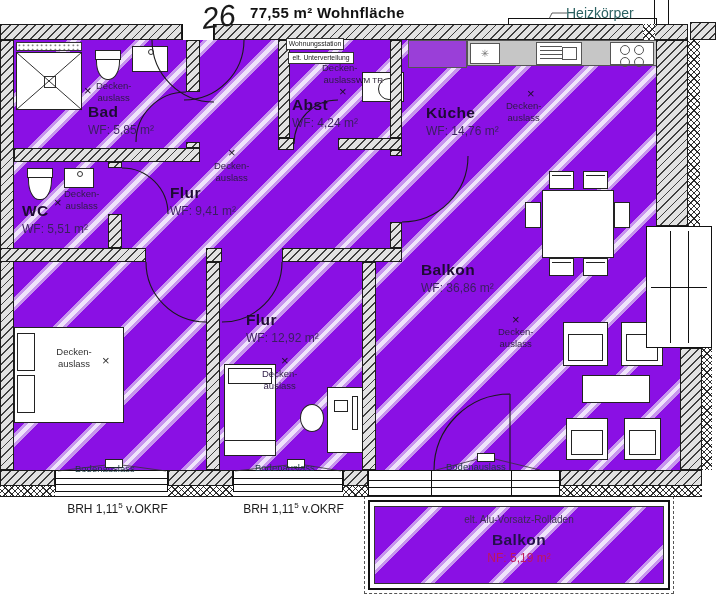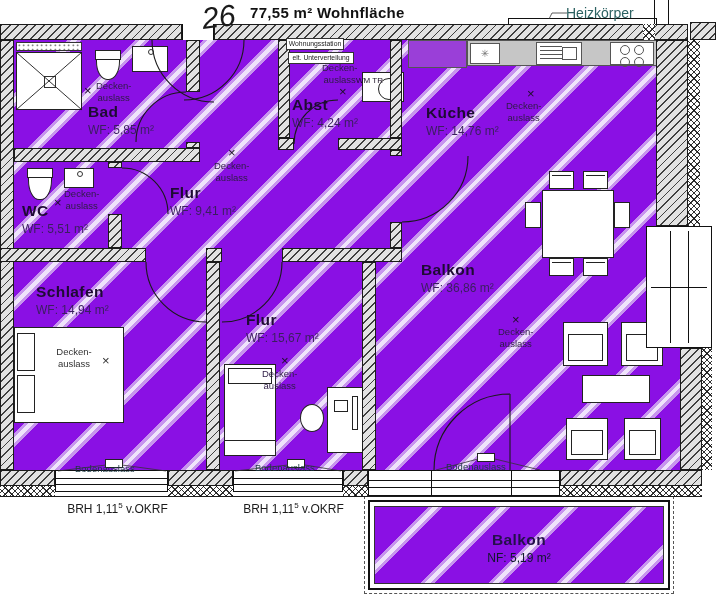--- a/index.html
+++ b/index.html
@@ -215,31 +215,27 @@
     <div class="rarea">WF: 4,24 m²</div>
   </div>
   <div class="abs rlabel" style="left:426px;top:104px">
     <div class="rname">Küche</div>
     <div class="rarea">WF: 14,76 m²</div>
   </div>
   <div class="abs rlabel" style="left:421px;top:261px">
     <div class="rname">Balkon</div>
     <div class="rarea">WF: 36,86 m²</div>
   </div>
-  <div class="abs rlabel" style="left:36px;top:283px">
-    <div class="rname">Schlafen</div>
-    <div class="rarea">WF: 14,94 m²</div>
-  </div>
   <div class="abs rlabel" style="left:246px;top:311px">
     <div class="rname">Flur</div>
-    <div class="rarea">WF: 15,67 m²</div>
+    <div class="rarea">WF: 12,92 m²</div>
   </div>
   <div class="abs rlabel" style="left:368px;top:531px;width:302px;text-align:center">
     <div class="rname" style="color:#24104a">Balkon</div>
-    <div class="rarea" style="color:#0f172a">NF: 5,19 m²</div>
+    <div class="rarea" style="color:#be185d">NF: 5,19 m²</div>
   </div>
 
   <div class="abs co" style="left:96px;top:80px">
       <span style="display:block">Decken-</span>
       <span style="display:block">auslass</span>
     </div>
   <div class="abs mark" style="left:84px;top:84px">×</div>
   <div class="abs co" style="left:64px;top:188px">
       <span style="display:block">Decken-</span>
       <span style="display:block">auslass</span>
@@ -278,14 +274,15 @@
 
   <div class="abs small" style="left:75px;top:463px;color:#1d3a44">Bodenauslass</div>
   <div class="abs small" style="left:255px;top:462px;color:#1d3a44">Bodenauslass</div>
   <div class="abs small" style="left:446px;top:461px;color:#1d3a44">Bodenauslass</div>
 
   <div class="abs station" style="left:286px;top:38px;width:58px;height:12px">Wohnungsstation</div>
   <div class="abs station" style="left:288px;top:52px;width:66px;height:12px">elt. Unterverteilung</div>
 
   <div class="abs brh" style="left:60px;top:501px;width:115px"><span>BRH  1,11</span><sup style="font-size:8px">5</sup><span> v.OKRF</span></div>
   <div class="abs brh" style="left:236px;top:501px;width:115px"><span>BRH  1,11</span><sup style="font-size:8px">5</sup><span> v.OKRF</span></div>
+  <div class="abs brh" style="left:368px;top:514px;width:302px;font-size:10px;color:#3c2a55">elt. Alu-Vorsatz-Rolladen</div>
 
 </div>
 
 </body></html>

